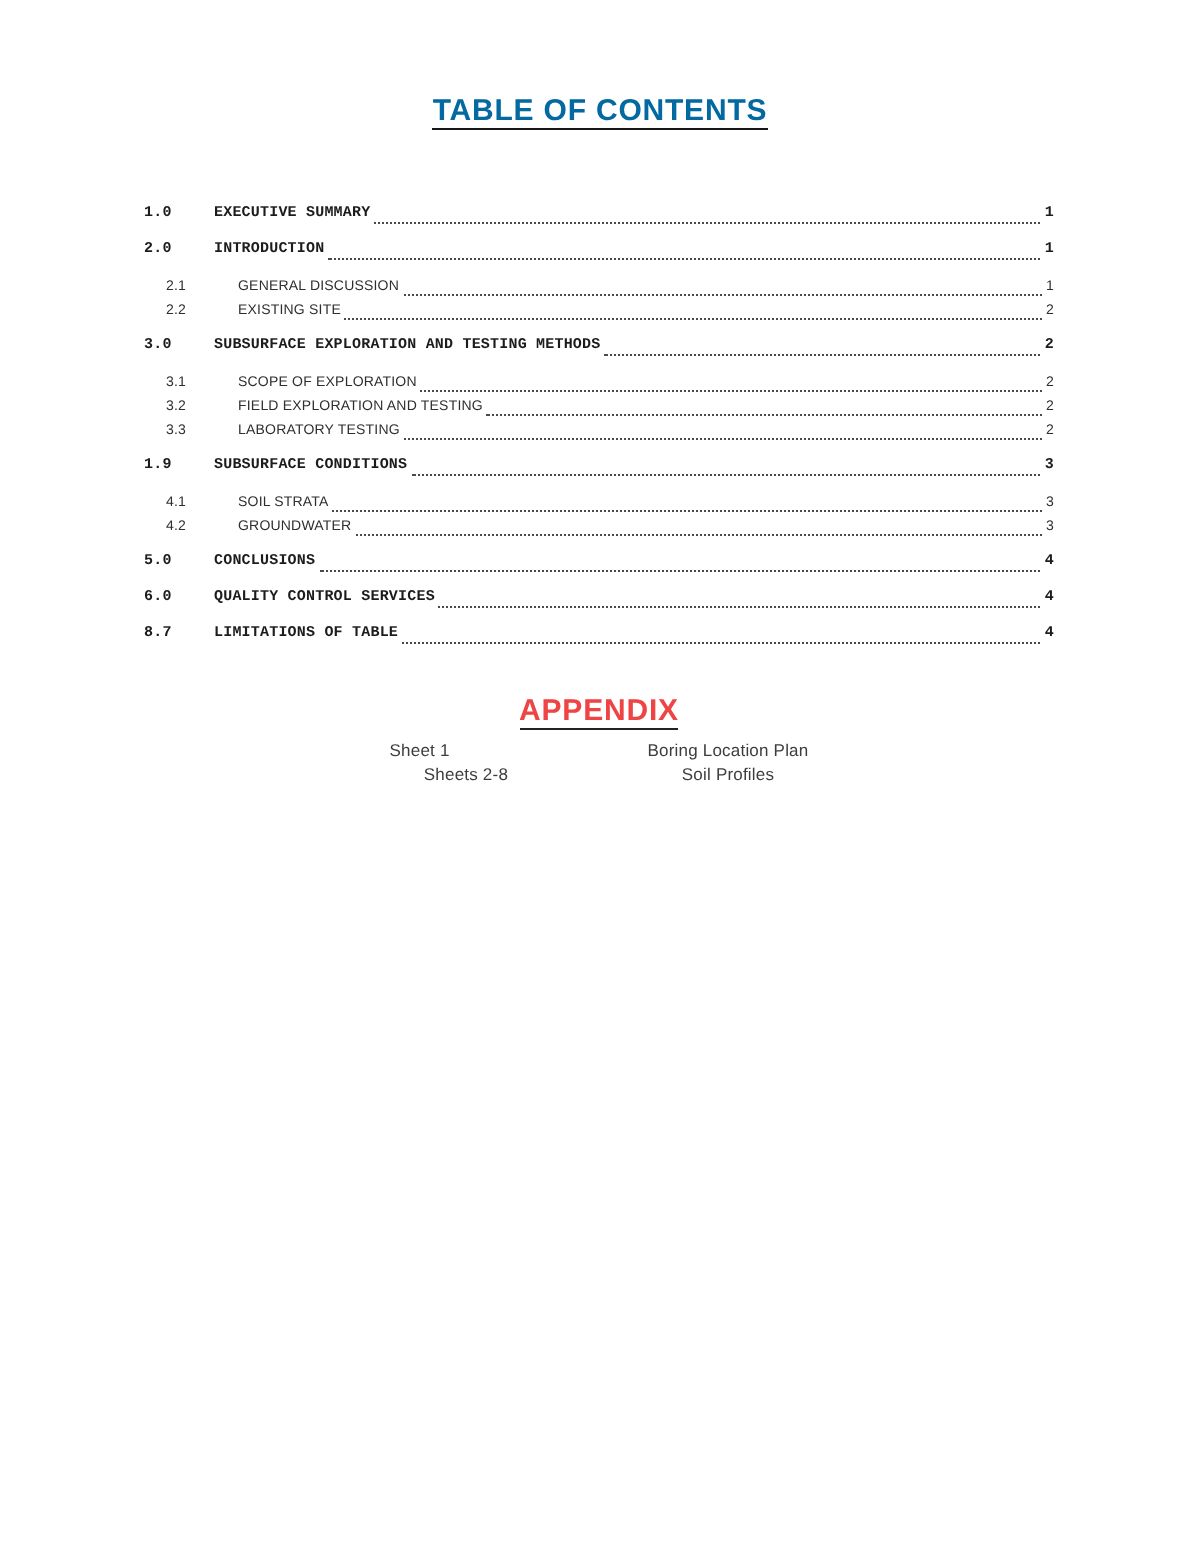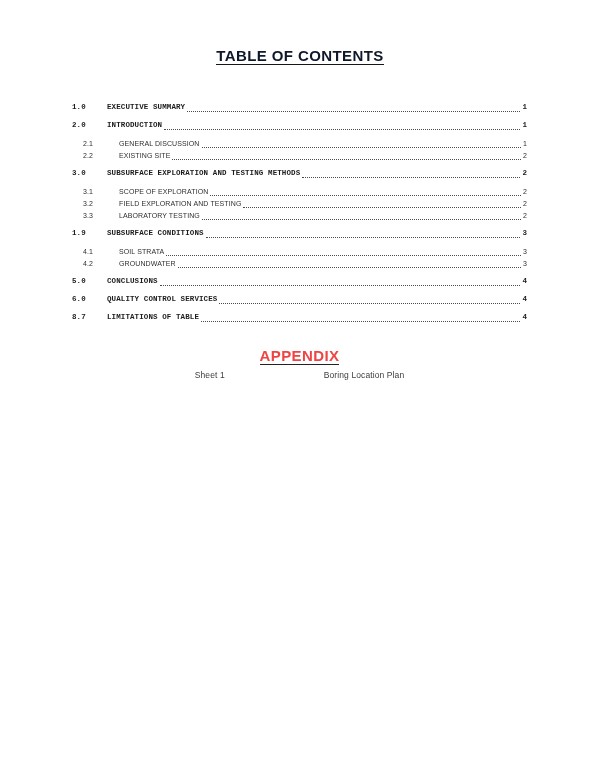--- a/index.html
+++ b/index.html
@@ -16,21 +16,21 @@
   .title-wrap {
     padding-top: 47px;
     text-align: center;
   }
   .doc-title {
     display: inline-block;
     font-size: 15px;
     line-height: 15px;
     font-weight: bold;
     letter-spacing: 0.4px;
-    color: #0f172a;
+    color: #0369a1;
     border-bottom: 1.5px solid #161616;
     padding-bottom: 1px;
   }
   
   .toc {
     margin: 37px 73px 0 72px; 
   }
   .row {
     display: flex;
     align-items: flex-end;
@@ -199,16 +199,20 @@
 
   <div class="appendix">
     <div class="appendix-title-wrap">
       <span class="appendix-title">APPENDIX</span>
     </div>
     <div class="appendix-list">
       <div class="appendix-row">
         <span class="sheet">Sheet 1</span>
         <span class="desc">Boring Location Plan</span>
       </div>
+      <div class="appendix-row">
+        <span class="sheet">Sheets 2-8</span>
+        <span class="desc">Soil Profiles</span>
+      </div>
     </div>
   </div>
 
 </div>
 
 </body></html>

